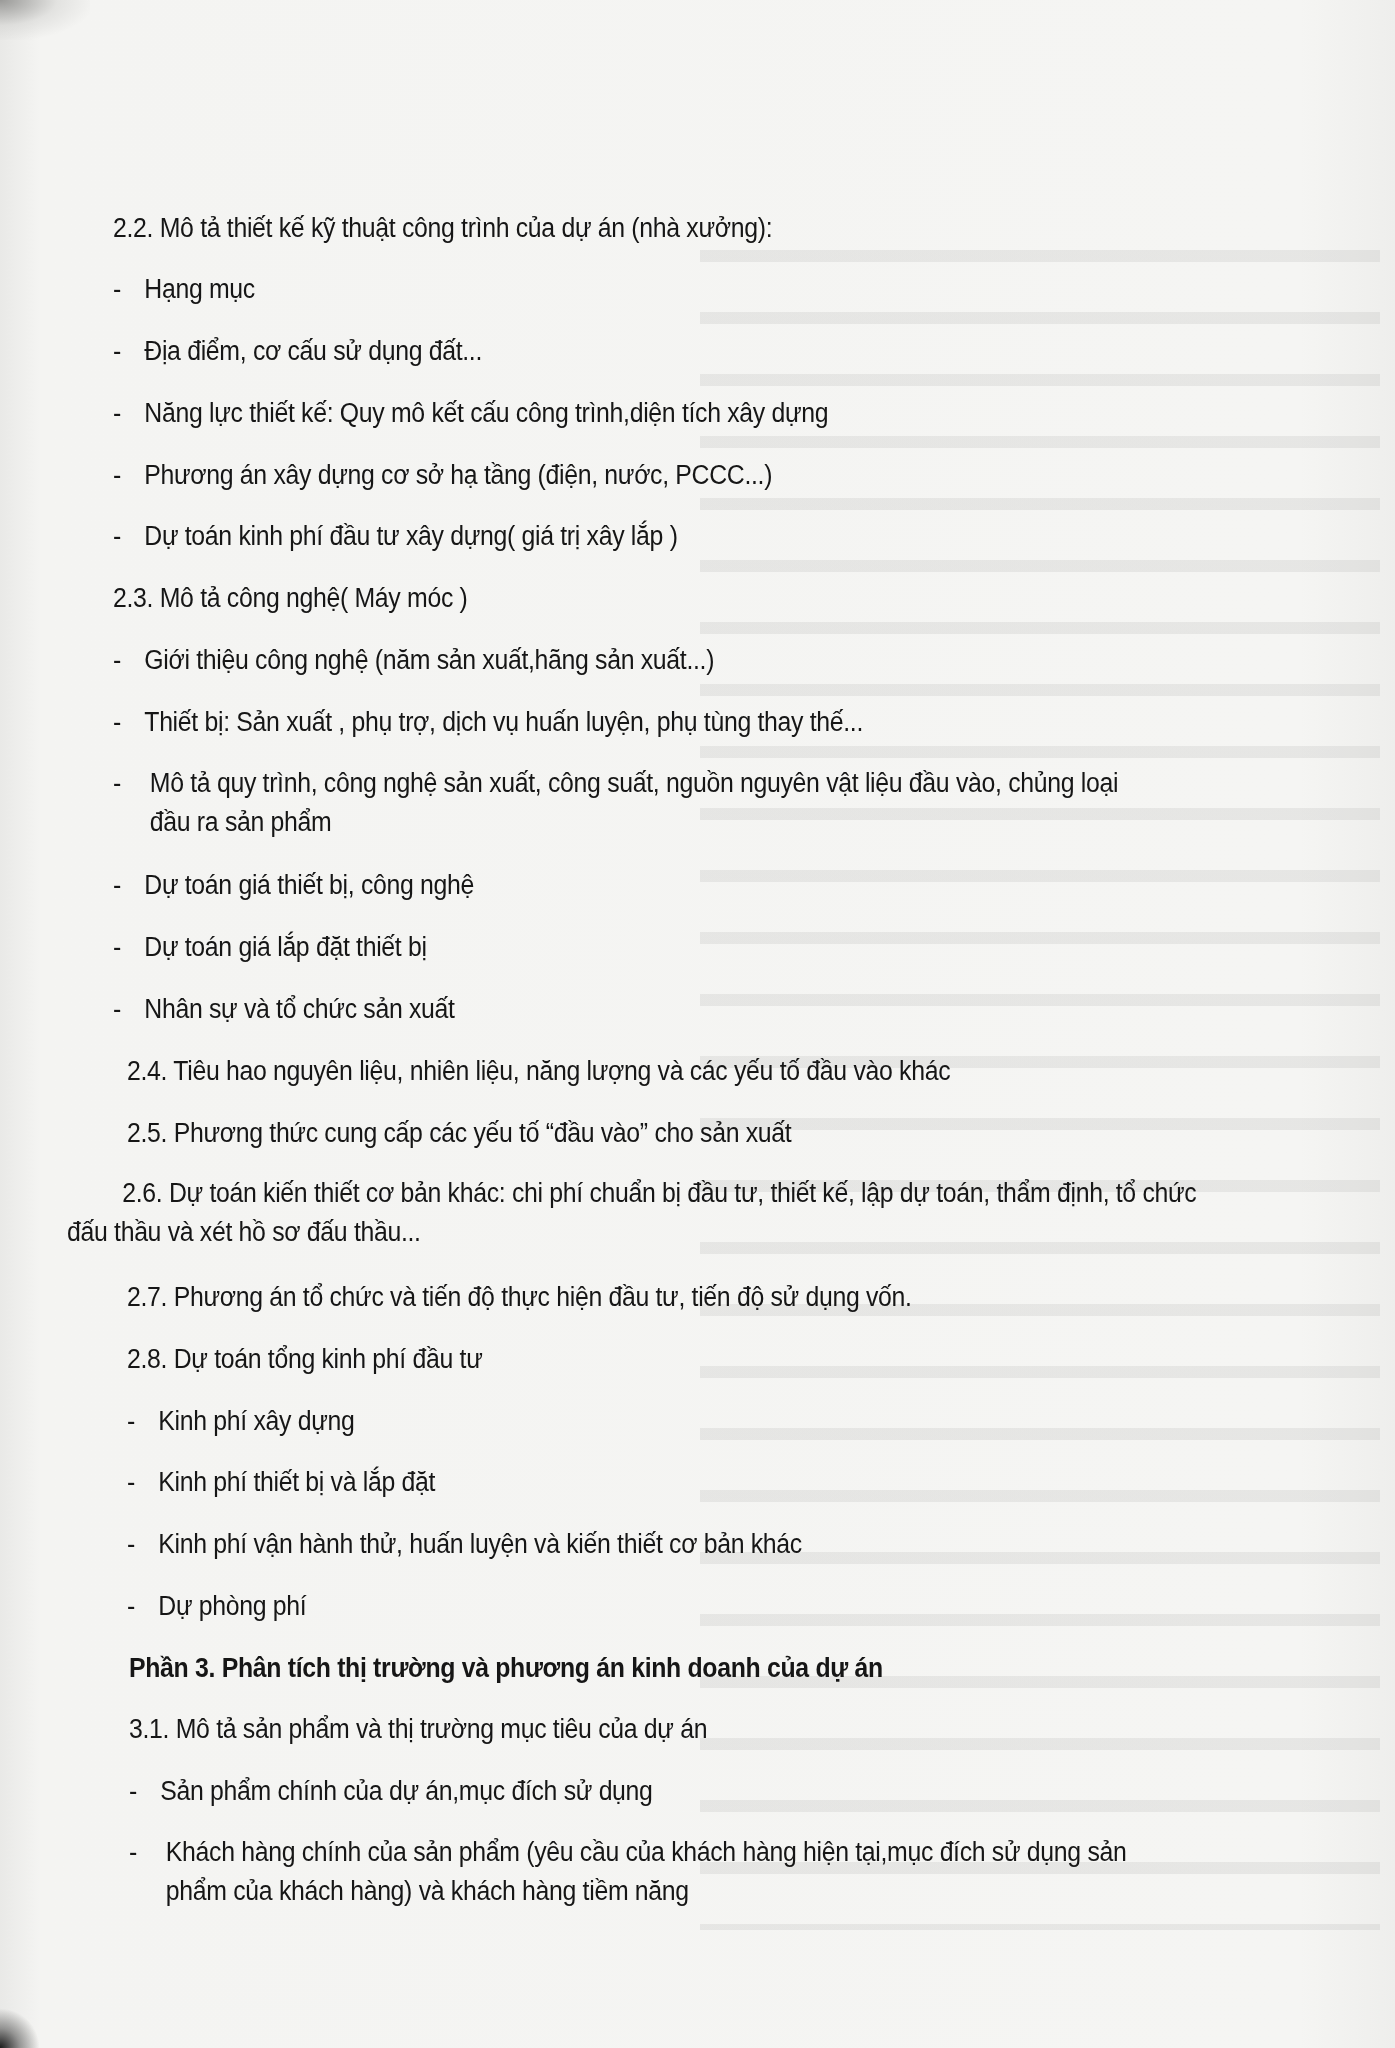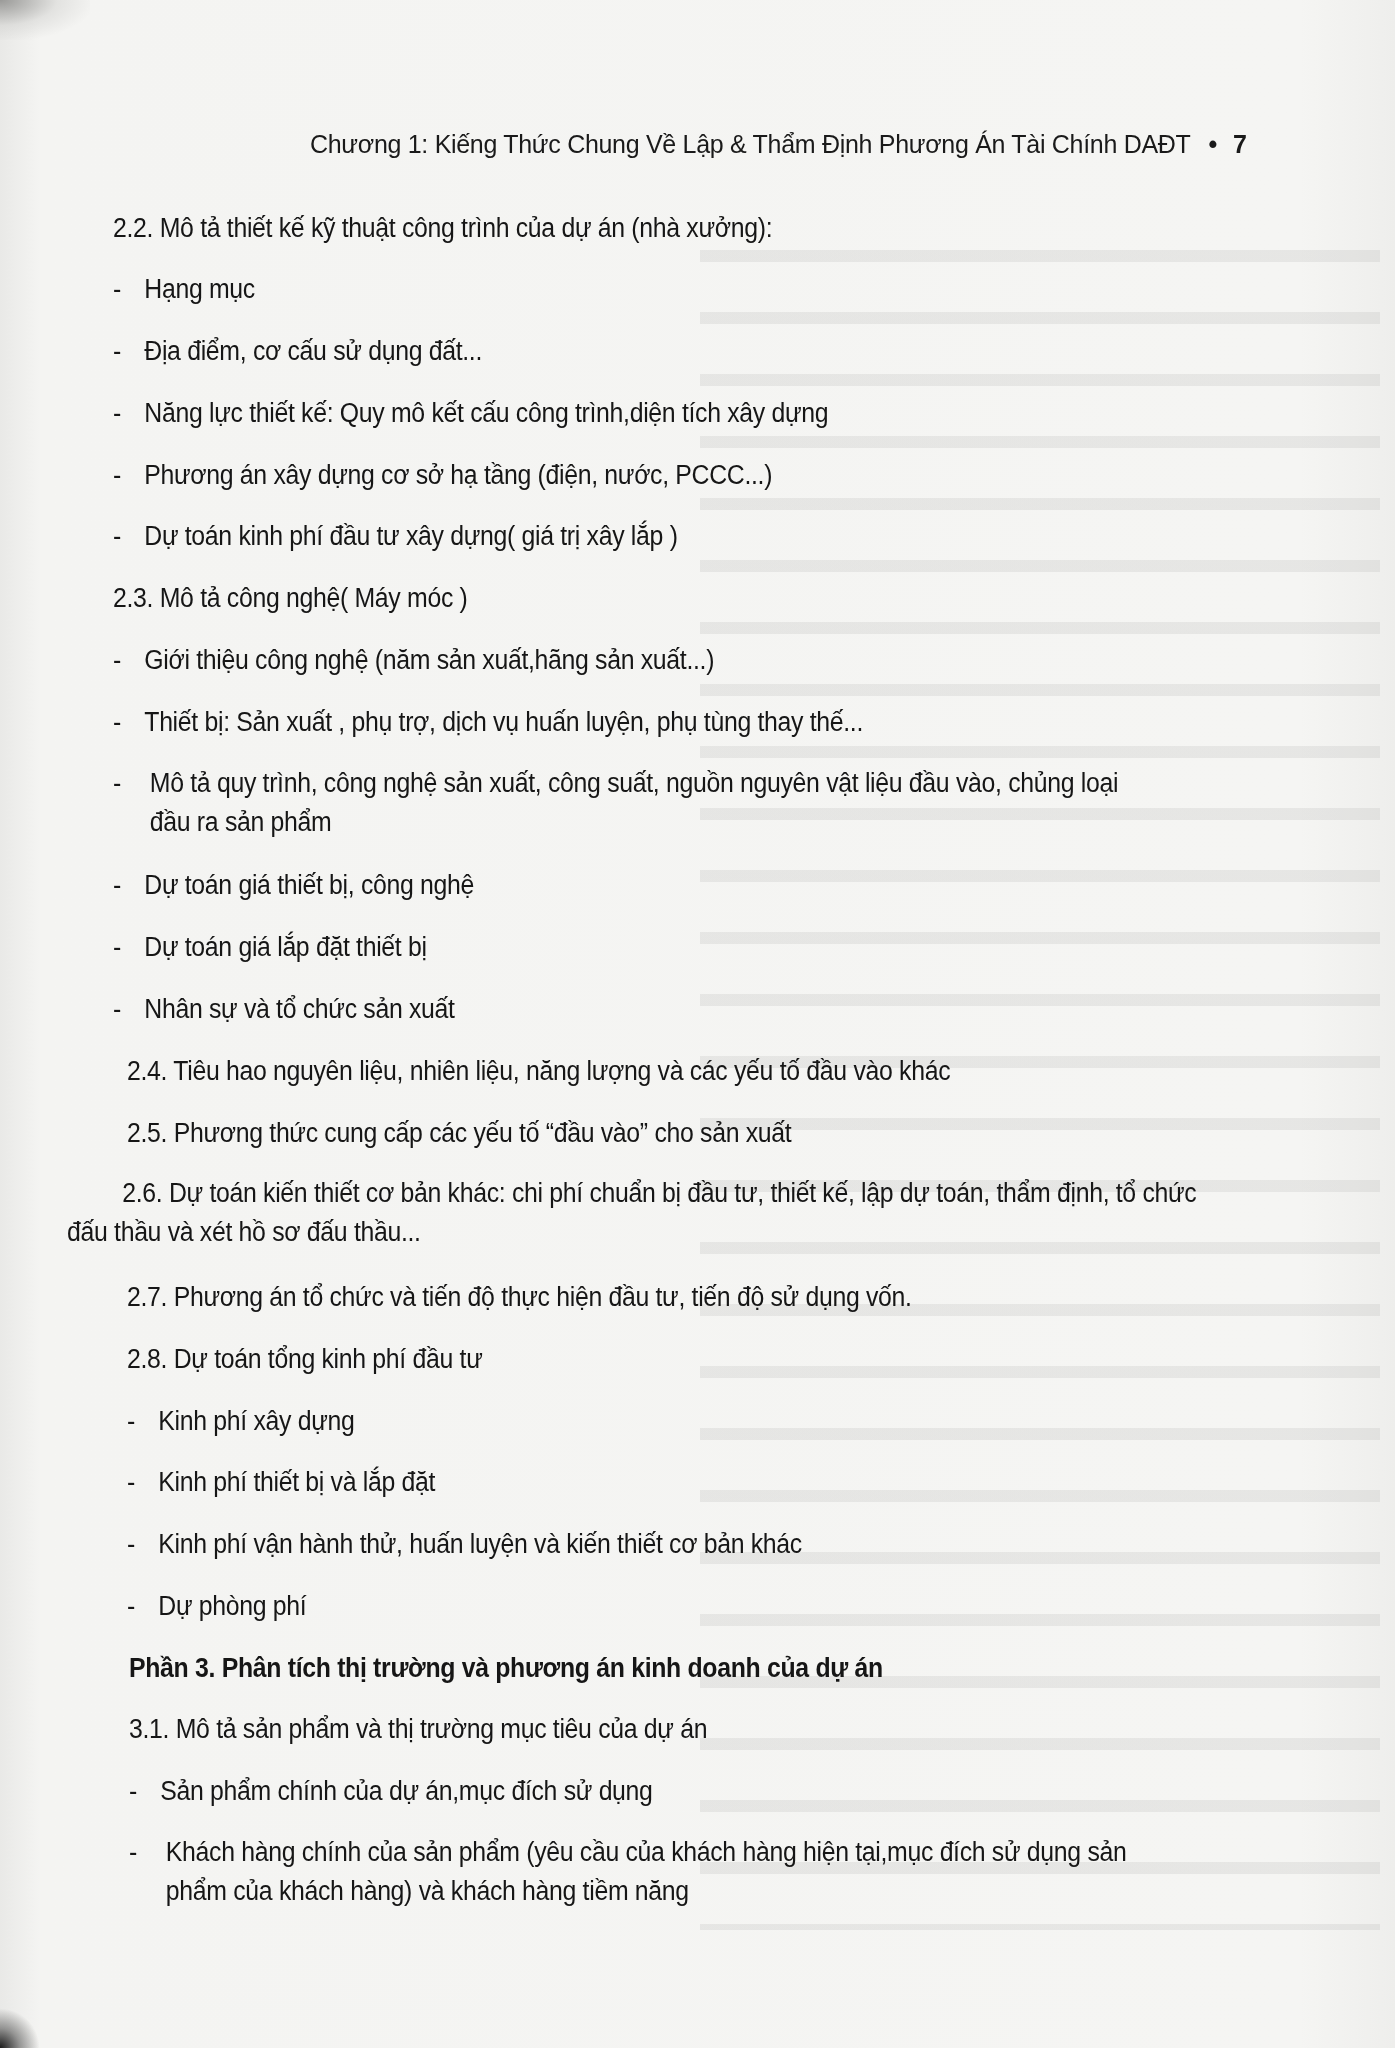--- a/index.html
+++ b/index.html
@@ -40,23 +40,20 @@
     background: repeating-linear-gradient(180deg, transparent 0, transparent 40px, #000 40px, #000 52px, transparent 52px, transparent 62px);
   }
 </style>
 </head>
 <body>
 
 <div class="page">
   <div class="corner-shadow"></div>
   <div class="ghost"></div>
 
-  <div class="header">
-    <span>Chương 1: Kiếng Thức Chung Về Lập &amp; Thẩm Định Phương Án Tài Chính DAĐT</span><span class="dot">•</span><span class="pnum">7</span>
-  </div>
 
   <div class="line" style="left:113px;top:213px;">2.2. Mô tả thiết kế kỹ thuật công trình của dự án (nhà xưởng):</div>
   <div class="line bullet" style="left:113px;top:274px;"><span class="dash">-</span><span>Hạng mục</span></div>
   <div class="line bullet" style="left:113px;top:336px;"><span class="dash">-</span><span>Địa điểm, cơ cấu sử dụng đất...</span></div>
   <div class="line bullet" style="left:113px;top:398px;"><span class="dash">-</span><span>Năng lực thiết kế: Quy mô kết cấu công trình,diện tích xây dựng</span></div>
   <div class="line bullet" style="left:113px;top:460px;"><span class="dash">-</span><span>Phương án xây dựng cơ sở hạ tầng (điện, nước, PCCC...)</span></div>
   <div class="line bullet" style="left:113px;top:521px;"><span class="dash">-</span><span>Dự toán kinh phí đầu tư xây dựng( giá trị xây lắp )</span></div>
 
   <div class="line" style="left:113px;top:583px;">2.3. Mô tả công nghệ( Máy móc )</div>
   <div class="line bullet" style="left:113px;top:645px;"><span class="dash">-</span><span>Giới thiệu công nghệ (năm sản xuất,hãng sản xuất...)</span></div>

